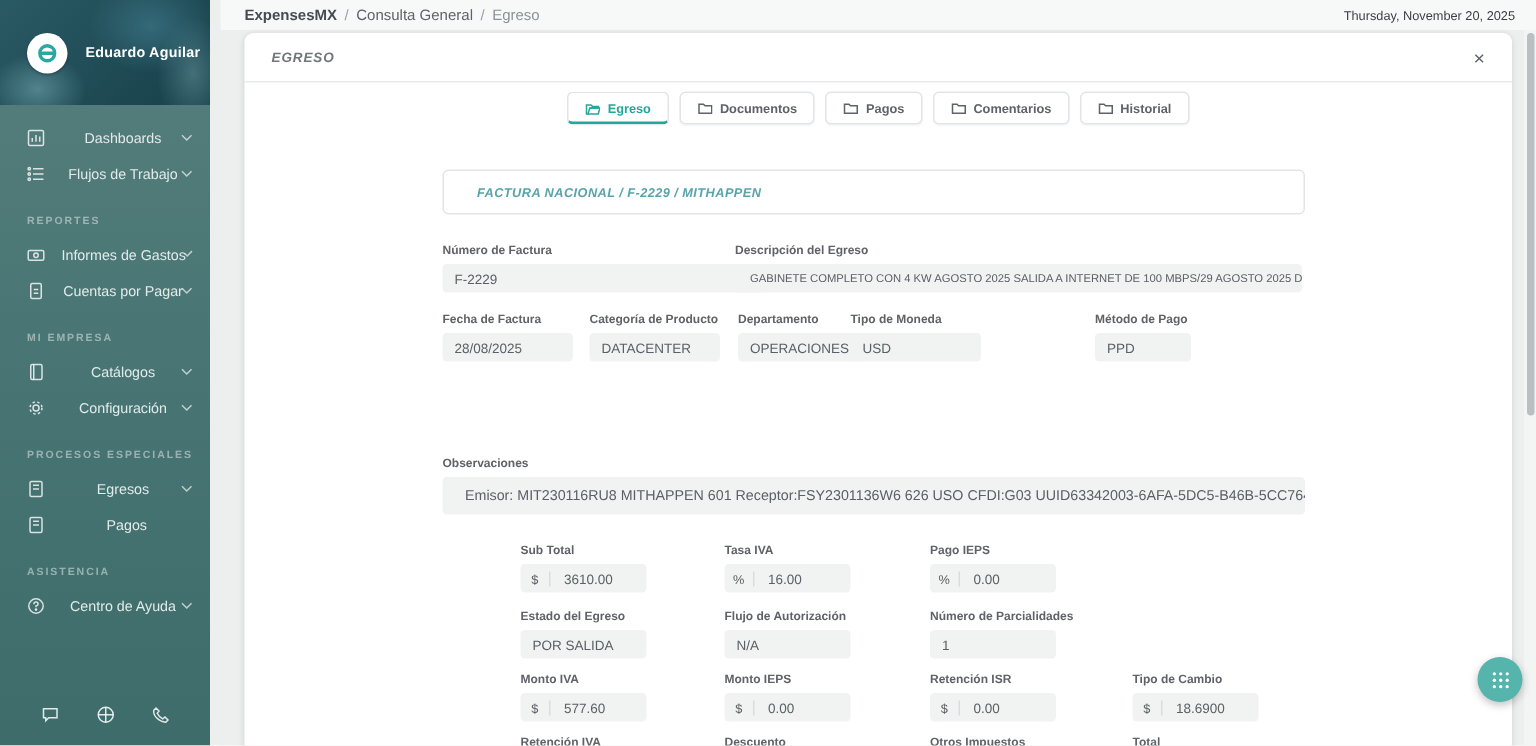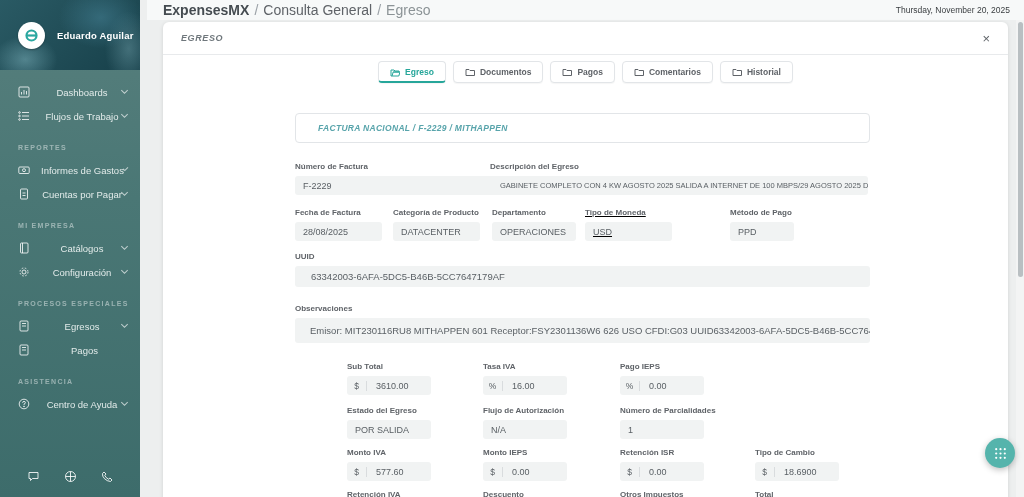--- a/index.html
+++ b/index.html
@@ -27,21 +27,21 @@
     border-bottom:1.2px solid rgba(255,255,255,.65); transform:rotate(45deg); margin-top:-3px; }
   .nav-section { margin:16px 18px 7px; font-size:7px; font-weight:bold; letter-spacing:1.3px;
     color:rgba(255,255,255,.45); white-space:nowrap; }
   .side-footer { position:absolute; bottom:14px; left:0; width:100%; display:flex;
     justify-content:center; gap:24px; color:rgba(255,255,255,.85); }
   .side-footer .fico { cursor:pointer; display:flex; }
 
   
   .topbar { position:absolute; left:147px; right:0; top:0; height:20px; background:#f7f9f9;
     display:flex; align-items:center; justify-content:space-between; padding:0 14px 0 16px; }
-  .crumbs { font-size:14px; color:#5f6368; display:flex; gap:5px; align-items:center; }
+  .crumbs { font-size:10px; color:#5f6368; display:flex; gap:5px; align-items:center; }
   .crumb-root { color:#454c51; font-weight:bold; cursor:pointer; }
   .crumb-mid { color:#5f6368; cursor:pointer; }
   .crumb-last { color:#8b9396; }
   .crumb-sep { color:#9aa0a6; }
   .top-date { font-size:8.5px; color:#3c4043; }
 
   
   .main { position:absolute; left:147px; top:20px; right:0; bottom:0; background:#edefef; }
   .vscroll { position:absolute; right:0; top:0; width:8px; bottom:0; background:#f3f4f4; }
   .vscroll .thumb { position:absolute; top:2px; left:1.5px; width:5px; height:255px;
@@ -299,33 +299,29 @@
       <div class="fvalue" style="width:87px;">28/08/2025</div>
     </div>
     <div class="field" style="left:230px; top:186px;">
       <div class="flabel">Categoría de Producto</div>
       <div class="fvalue" style="width:87px;">DATACENTER</div>
     </div>
     <div class="field" style="left:329px; top:186px;">
       <div class="flabel">Departamento</div>
       <div class="fvalue" style="width:84px;">OPERACIONES</div>
     </div>
-    <div class="field" style="left:422px; top:186px;text-decoration:underline;">
+    <div class="field" style="left:404px; top:186px;">
       <div class="flabel">Tipo de Moneda</div>
       <div class="fvalue" style="width:87px;">USD</div>
     </div>
     <div class="field" style="left:535px; top:186px;margin-left:32px;">
       <div class="flabel">Método de Pago</div>
       <div class="fvalue" style="width:64px;">PPD</div>
     </div>
 
-    <div class="field" style="left:132px; top:230px;">
-      <div class="flabel">UUID</div>
-      <div class="fvalue tall" style="width:575px;">63342003-6AFA-5DC5-B46B-5CC7647179AF</div>
-    </div>
 
     <div class="field" style="left:132px; top:282px;">
       <div class="flabel">Observaciones</div>
       <div class="fvalue obs" style="width:575px;">Emisor: MIT230116RU8 MITHAPPEN 601  Receptor:FSY2301136W6 626 USO CFDI:G03 UUID63342003-6AFA-5DC5-B46B-5CC7647179AF</div>
     </div>
 
     <div class="field" style="left:184px; top:340px;">
       <div class="flabel">Sub Total</div>
       <div class="fgroup">
         <span class="fprefix">$</span>

